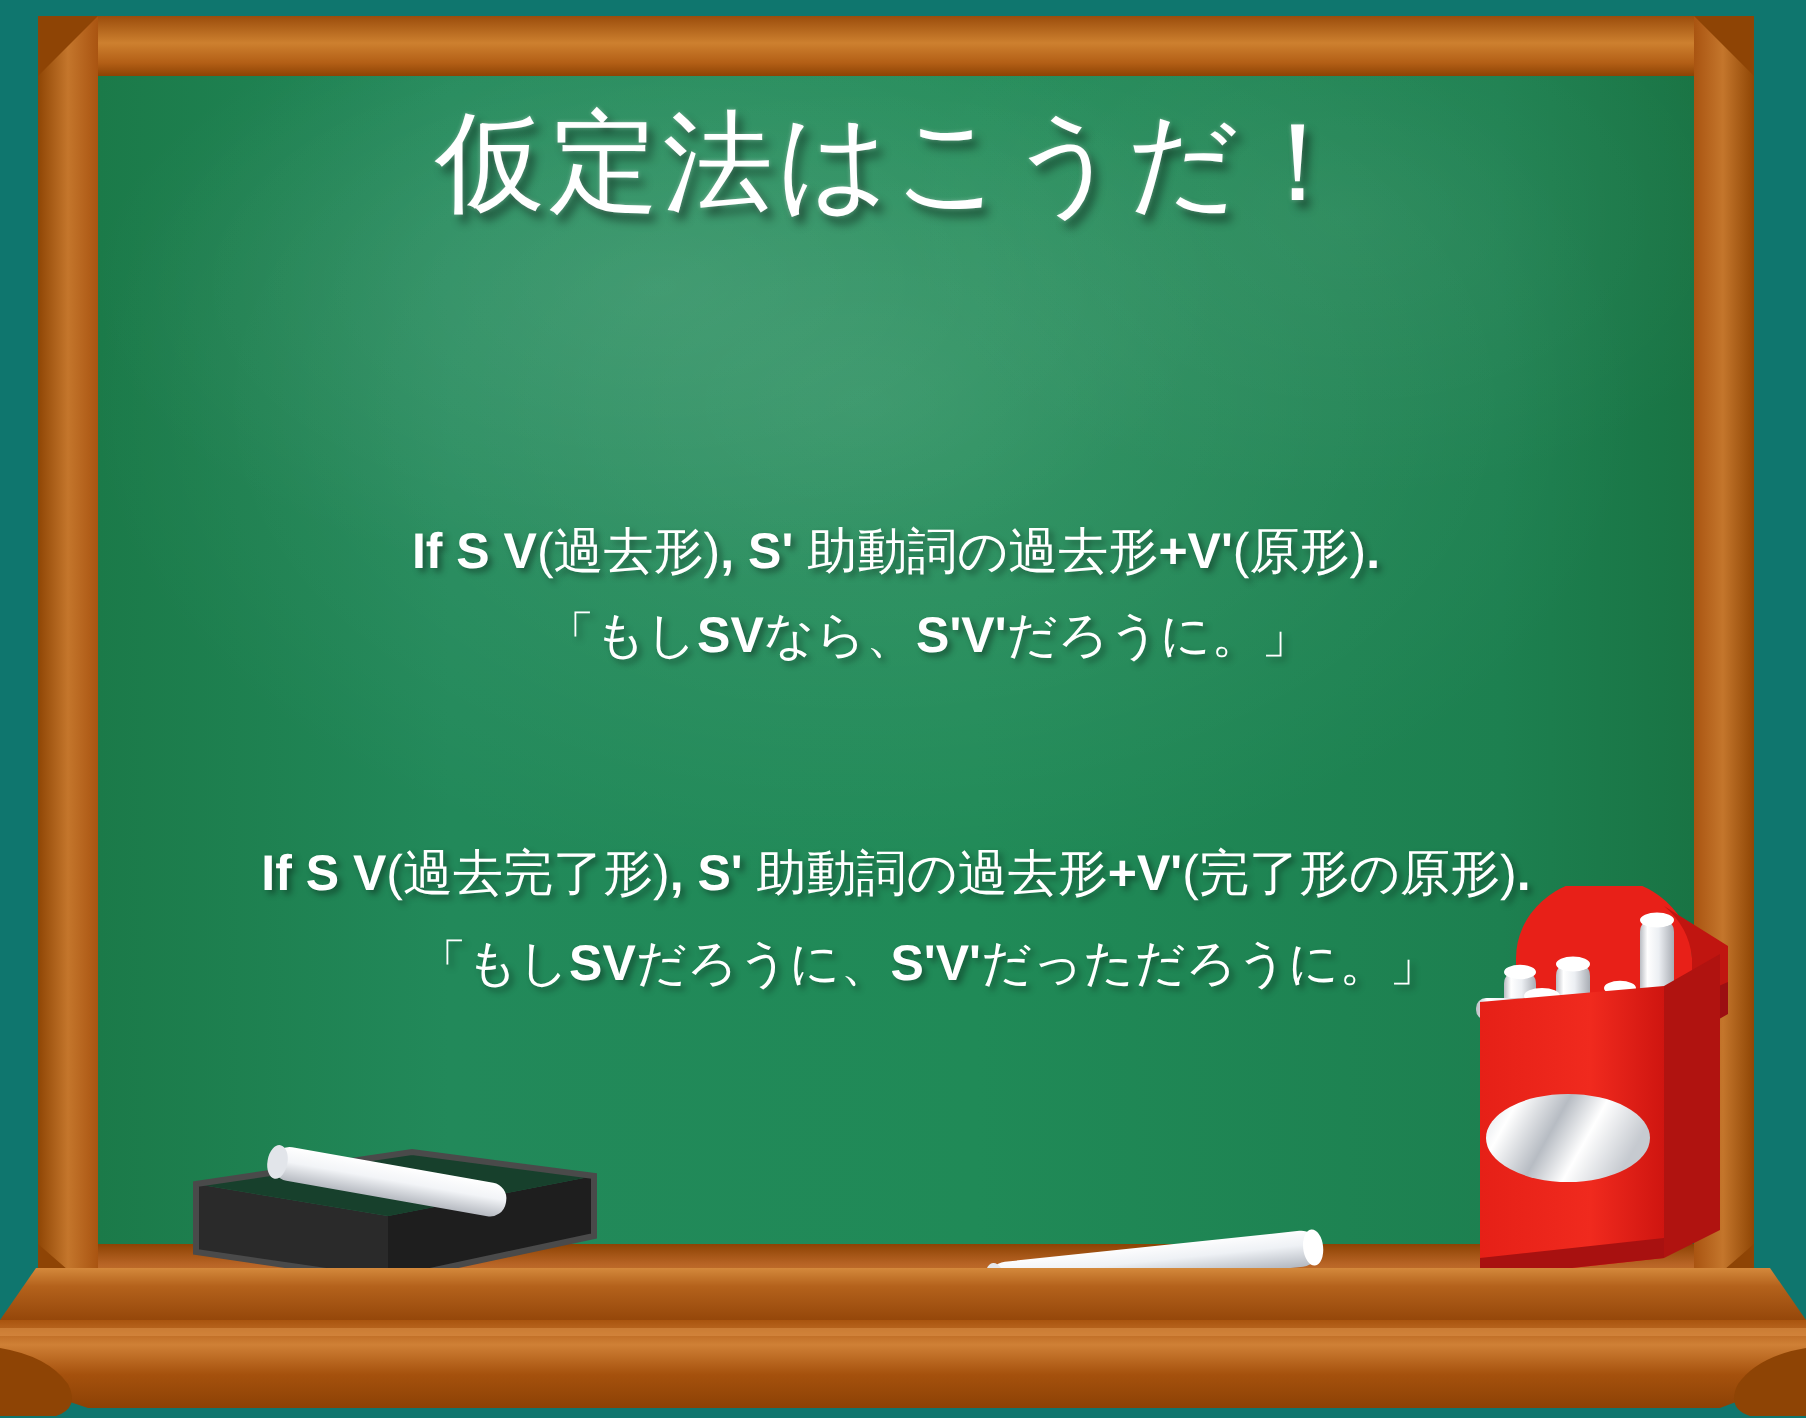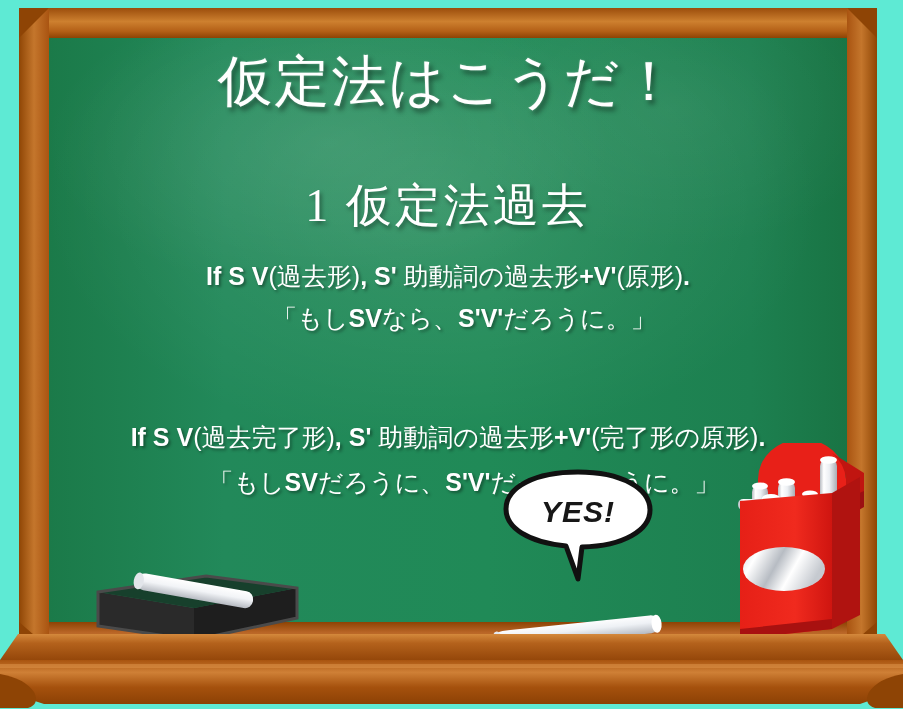--- a/index.html
+++ b/index.html
@@ -12,21 +12,21 @@
     width: 903px;
     height: 709px;
     overflow: hidden;
     font-family: "Liberation Sans", sans-serif;
   }
 
   #stage {
     position: relative;
     width: 903px;
     height: 709px;
-    background: #5eead4;
+    background: #0f766e;
   }
 
   
   .frame {
     position: absolute;
     left: 19px;
     top: 8px;
     width: 858px;
     height: 640px;
     box-sizing: border-box;
@@ -166,47 +166,39 @@
   <div class="miter tl"></div>
   <div class="miter tr"></div>
   <div class="miter bl"></div>
   <div class="miter br"></div>
 
   <div class="board">
     <div class="board-sheen"></div>
 
     <div class="board-text title t-title">仮定法はこうだ！</div>
 
-    <div class="board-text heading t-head1">1 仮定法過去</div>
 
     <div class="board-text formula t-form1">
       <span>If S V</span><span class="jp">(過去形)</span><span>, S' </span><span class="jp">助動詞の過去形</span><span>+V'</span><span class="jp">(原形)</span><span>.</span>
     </div>
 
     <div class="board-text gloss t-gloss1">
       <span>「もし</span><b>SV</b><span>なら、</span><b>S'V'</b><span>だろうに。」</span>
     </div>
 
 
     <div class="board-text formula t-form2">
       <span>If S V</span><span class="jp">(過去完了形)</span><span>, S' </span><span class="jp">助動詞の過去形</span><span>+V'</span><span class="jp">(完了形の原形)</span><span>.</span>
     </div>
 
     <div class="board-text gloss t-gloss2">
       <span>「もし</span><b>SV</b><span>だろうに、</span><b>S'V'</b><span>だっただろうに。」</span>
     </div>
   </div>
 
-  <div class="bubble-wrap">
-    <svg width="160" height="115" viewBox="0 0 160 115">
-      <path d="M80 4 C123 4 152 20 152 42 C152 62 126 78 84 79 L80 111 L68 78
-               C30 74 8 60 8 41 C8 19 37 4 80 4 Z" fill="#ffffff" stroke="#111111" stroke-width="5" stroke-linejoin="round"></path>
-      <text x="80" y="54" text-anchor="middle" font-family="Liberation Sans, sans-serif" font-size="30" font-weight="bold" font-style="italic" fill="#171717" letter-spacing="1">YES!</text>
-    </svg>
-  </div>
 
   <div class="chalkbox">
     <svg width="170" height="205" viewBox="0 0 170 205">
       <defs>
         <linearGradient id="chalkGrad" x1="0" y1="0" x2="1" y2="0">
           <stop offset="0%" stop-color="#b9bcc2"></stop>
           <stop offset="22%" stop-color="#ffffff"></stop>
           <stop offset="55%" stop-color="#eceff3"></stop>
           <stop offset="100%" stop-color="#a9adb4"></stop>
         </linearGradient>

